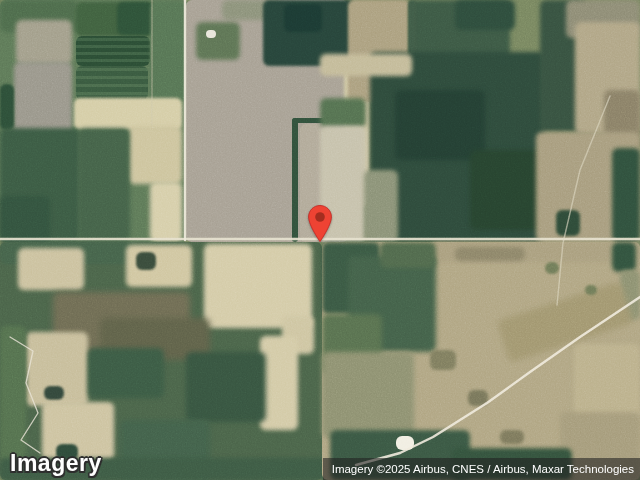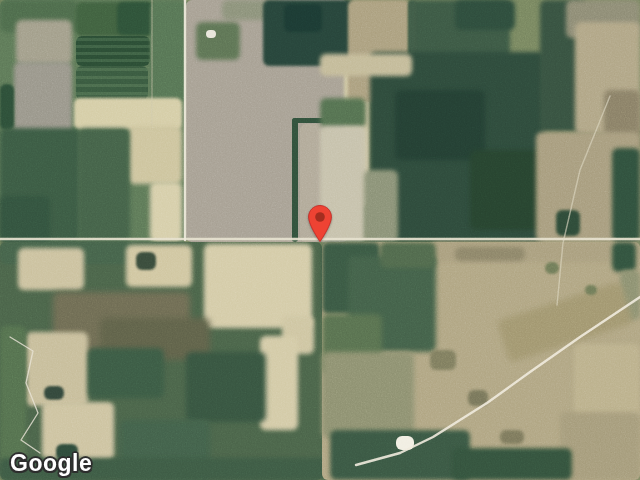--- a/index.html
+++ b/index.html
@@ -136,15 +136,18 @@
       <feColorMatrix type="saturate" values="0"></feColorMatrix>
     </filter>
     <rect width="640" height="480" filter="url(#grain)"></rect>
   </svg>
 
   <svg class="pin" viewBox="0 0 24 37" style="left: 308px; top: 205px; width: 24px; height: 37px;">
     <path stroke-width="0.8" d="M12 0.5 C5.6 0.5 0.6 5.5 0.6 11.9 C0.6 20.5 12 36.5 12 36.5 C12 36.5 23.4 20.5 23.4 11.9 C23.4 5.5 18.4 0.5 12 0.5 Z" fill="#ee4333" stroke="#c5221f"></path>
     <circle cx="12" cy="12" r="4.8" fill="#a42d1f"></circle>
   </svg>
 
-  <div class="google-logo">Google</div>
+  <div class="google-logo">Imagery</div>
 
+  <div class="attribution">
+    <span>Imagery ©2025 Airbus, CNES / Airbus, Maxar Technologies</span>
+  </div>
 </div>
 
 </body></html>

